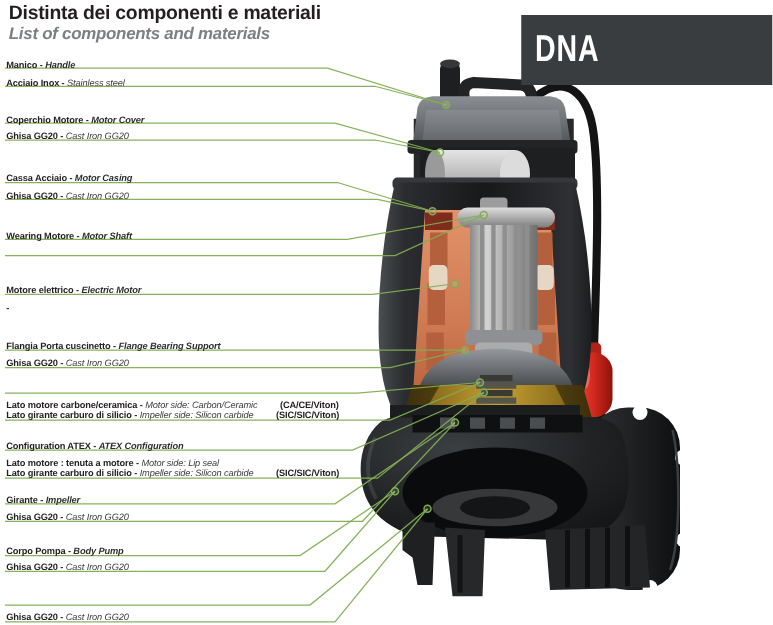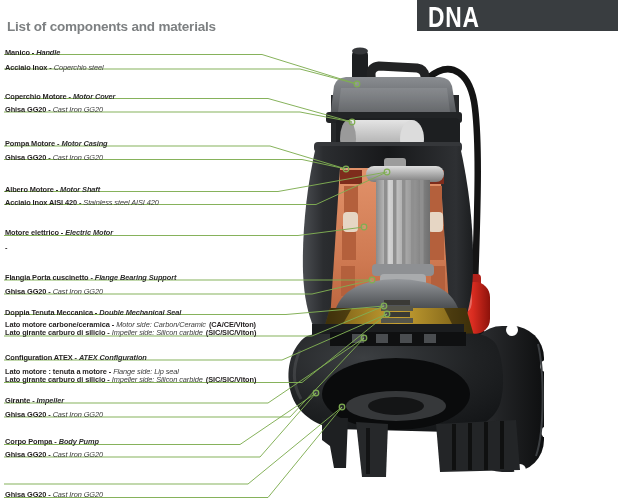--- a/index.html
+++ b/index.html
@@ -15,34 +15,34 @@
   }
   *{margin:0;padding:0;box-sizing:border-box;}
   html,body{width:618px;height:500px;background:#ffffff;overflow:hidden;
     font-family:"Liberation Sans",sans-serif;}
   .stage{position:relative;width:618px;height:500px;background:#fff;}
   svg.art{position:absolute;left:0;top:0;z-index:1;}
   .txt{position:absolute;z-index:2;}
 
   .page-title{left:7px;top:2px;font-size:15.5px;font-weight:bold;color:var(--text-dark);
     letter-spacing:-0.2px;white-space:nowrap;}
-  .page-subtitle{left:7px;top:19px;font-size:13.5px;font-weight:bold;
+  .page-subtitle{left:7px;top:19px;font-size:13.5px;font-weight:bold;font-style:italic;
     color:var(--title-gray);letter-spacing:-0.2px;white-space:nowrap;}
 
-  .badge{position:absolute;left:417px;top:0;width:201px;height:31px;z-index:2;
-    background:var(--badge-bg);display:flex;}
+  .badge{position:absolute;left:417px;top:12px;width:201px;height:56px;z-index:2;
+    background:var(--badge-bg);display:flex;align-items:center;}
   .badge .model{color:var(--badge-text);font-weight:bold;font-size:30px;
     transform:scaleX(0.76);transform-origin:left center;margin-left:11px;letter-spacing:1px;}
 
   .c-line{position:absolute;left:5px;white-space:nowrap;line-height:8px;z-index:2;}
   .c-line .it{font-size:7.4px;font-weight:bold;color:var(--text-dark);letter-spacing:-0.1px;}
   .c-line .en{font-size:7.4px;font-style:italic;color:var(--text-en);margin-left:2px;letter-spacing:-0.1px;}
   .c-name .en{font-weight:bold;color:#2e2e2e;}
   .c-line .extra{font-size:7.4px;font-weight:bold;color:var(--text-dark);letter-spacing:-0.1px;}
-  .c-line .extra:not(:empty){margin-left:3px;}
+  .c-line .extra:not(:empty){margin-left:18px;}
 
   .lead{fill:none;stroke:var(--accent-green);stroke-width:1;opacity:.95;}
   .mark{fill:rgba(255,255,255,0.12);stroke:var(--accent-green);stroke-width:1.2;}
 </style>
 </head>
 <body>
 
 <div class="stage">
 
   <svg class="art" width="618" height="500" viewBox="0 0 618 500">
@@ -254,82 +254,77 @@
       <circle class="mark" cx="364" cy="227" r="2.8"></circle>
       <circle class="mark" cx="372" cy="280" r="2.8"></circle>
       <circle class="mark" cx="384" cy="306" r="2.8"></circle>
       <circle class="mark" cx="387" cy="314" r="2.8"></circle>
       <circle class="mark" cx="364" cy="338" r="2.8"></circle>
       <circle class="mark" cx="316" cy="393" r="2.8"></circle>
       <circle class="mark" cx="342" cy="407" r="2.8"></circle>
     </g>
   </svg>
 
+  <div class="txt page-title">Distinta dei componenti e materiali</div>
   <div class="txt page-subtitle">List of components and materials</div>
   <div class="badge">
     <span class="model">DNA</span>
   </div>
 
   <div class="c-line c-name" style="top:45.5px">
     <span class="it">Manico -</span><span class="en">Handle</span>
   </div>
   <div class="c-line c-mat" style="top:60.5px">
-    <span class="it">Acciaio Inox -</span><span class="en">Coperchio steel</span>
+    <span class="it">Acciaio Inox -</span><span class="en">Stainless steel</span>
   </div>
 
   <div class="c-line c-name" style="top:89.5px">
     <span class="it">Coperchio Motore -</span><span class="en">Motor Cover</span>
   </div>
   <div class="c-line c-mat" style="top:103px">
     <span class="it">Ghisa GG20 -</span><span class="en">Cast Iron GG20</span>
   </div>
 
   <div class="c-line c-name" style="top:137px">
-    <span class="it">Pompa Motore -</span><span class="en">Motor Casing</span>
+    <span class="it">Cassa Acciaio -</span><span class="en">Motor Casing</span>
   </div>
   <div class="c-line c-mat" style="top:150.5px">
     <span class="it">Ghisa GG20 -</span><span class="en">Cast Iron GG20</span>
   </div>
 
   <div class="c-line c-name" style="top:182.5px">
-    <span class="it">Albero Motore -</span><span class="en">Motor Shaft</span>
-  </div>
-  <div class="c-line c-mat" style="top:195.5px">
-    <span class="it">Acciaio Inox AISI 420 -</span><span class="en">Stainless steel AISI 420</span>
+    <span class="it">Wearing Motore -</span><span class="en">Motor Shaft</span>
   </div>
 
   <div class="c-line c-name" style="top:226px">
     <span class="it">Motore elettrico -</span><span class="en">Electric Motor</span>
   </div>
   <div class="c-line c-mat" style="top:240.5px">
     <span class="it">-</span><span class="en"></span>
   </div>
 
   <div class="c-line c-name" style="top:270.5px">
     <span class="it">Flangia Porta cuscinetto -</span><span class="en">Flange Bearing Support</span>
   </div>
   <div class="c-line c-mat" style="top:284.5px">
     <span class="it">Ghisa GG20 -</span><span class="en">Cast Iron GG20</span>
   </div>
 
-  <div class="c-line c-name" style="top:305.5px">
-    <span class="it">Doppia Tenuta Meccanica -</span><span class="en">Double Mechanical Seal</span>
-  </div>
   <div class="c-line c-mat" style="top:317.5px">
     <span class="it">Lato motore carbone/ceramica -</span><span class="en">Motor side: Carbon/Ceramic</span><span class="extra">(CA/CE/Viton)</span>
   </div>
   <div class="c-line c-mat" style="top:326px">
     <span class="it">Lato girante carburo di silicio -</span><span class="en">Impeller side: Silicon carbide</span><span class="extra">(SIC/SIC/Viton)</span>
   </div>
 
   <div class="c-line c-name" style="top:351px">
     <span class="it">Configuration ATEX -</span><span class="en">ATEX Configuration</span>
   </div>
   <div class="c-line c-mat" style="top:364.5px">
-    <span class="it">Lato motore : tenuta a motore -</span><span class="en">Flange side: Lip seal</span>
+    <span class="it">Lato motore : tenuta a motore -</span><span class="en">Motor side: Lip seal</span>
   </div>
   <div class="c-line c-mat" style="top:373px">
     <span class="it">Lato girante carburo di silicio -</span><span class="en">Impeller side: Silicon carbide</span><span class="extra">(SIC/SIC/Viton)</span>
   </div>
 
   <div class="c-line c-name" style="top:394px">
     <span class="it">Girante -</span><span class="en">Impeller</span>
   </div>
   <div class="c-line c-mat" style="top:407.5px">
     <span class="it">Ghisa GG20 -</span><span class="en">Cast Iron GG20</span>

